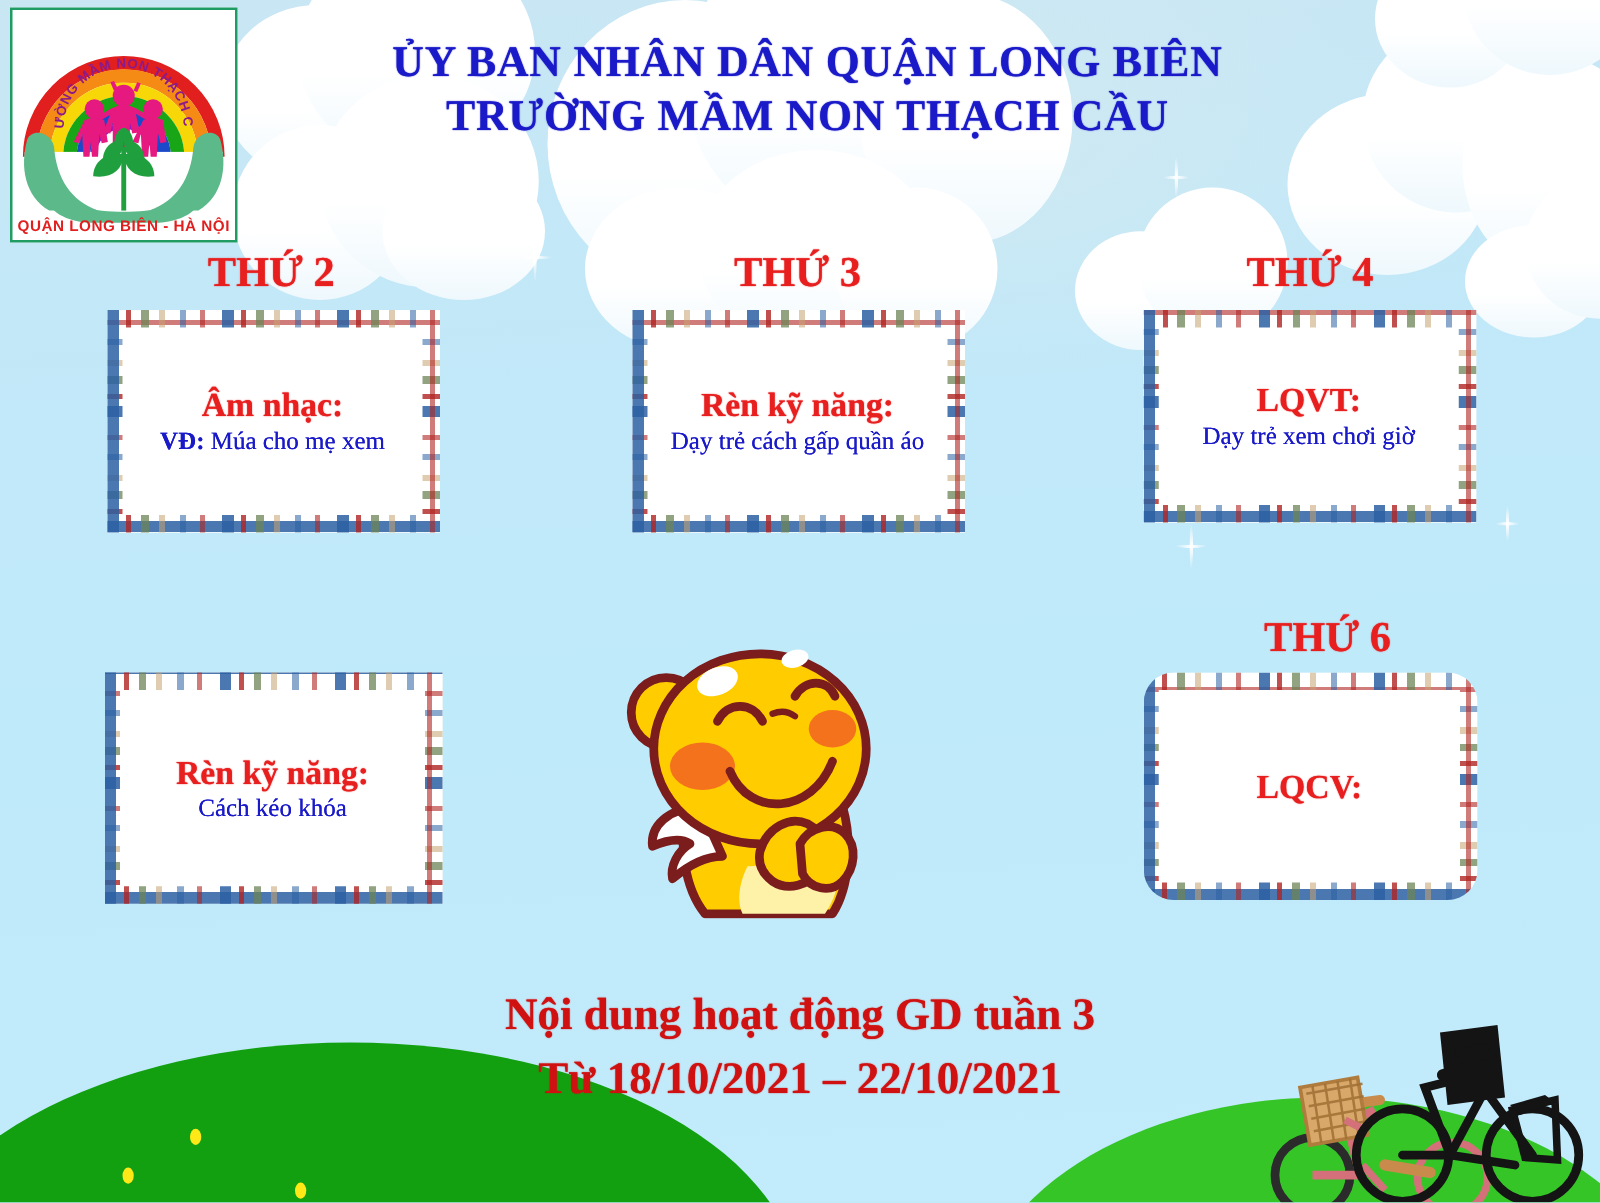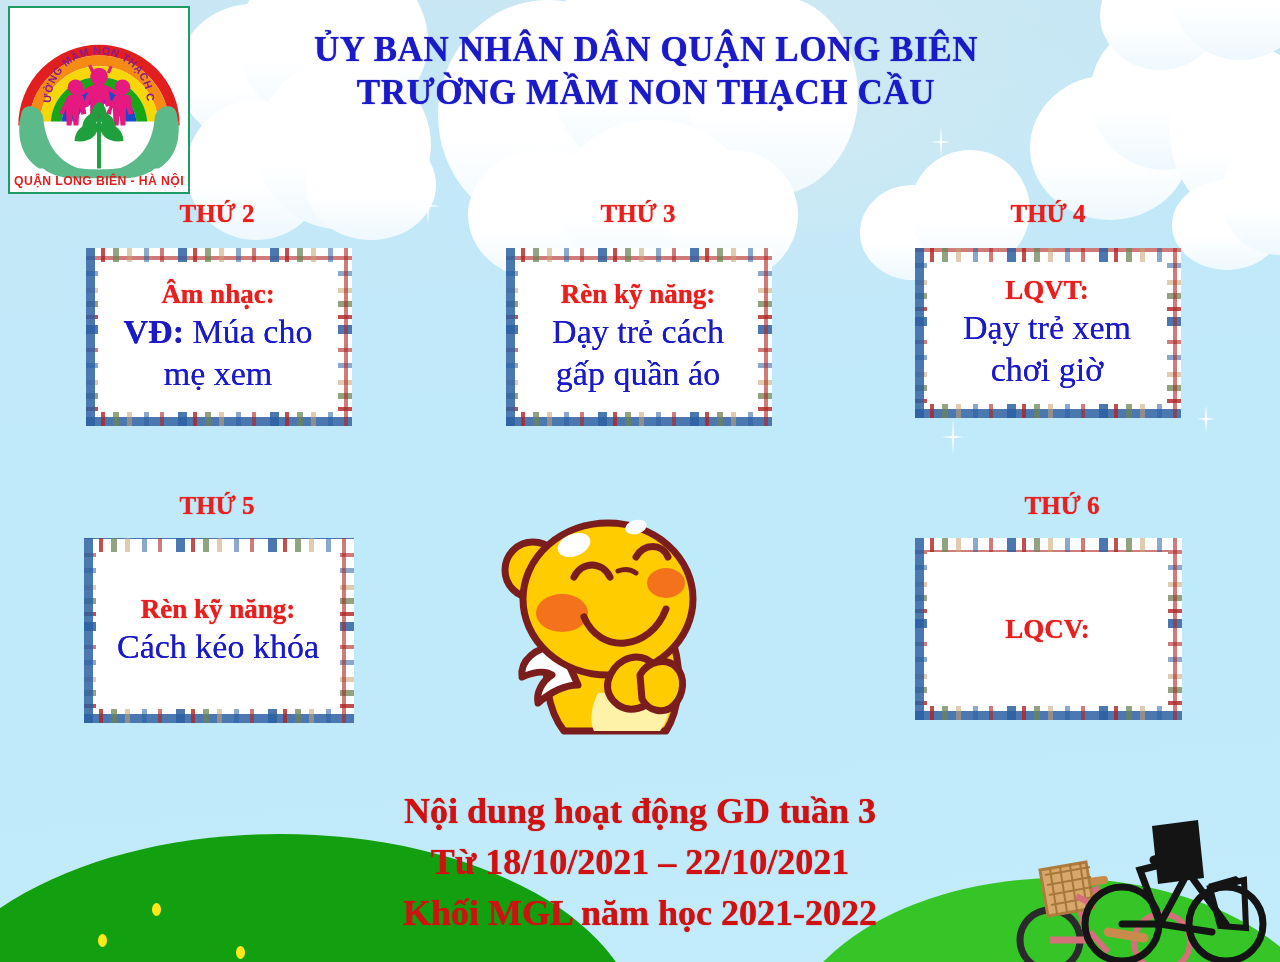--- a/index.html
+++ b/index.html
@@ -56,21 +56,21 @@
   
   .header{
     position:absolute;left:196px;top:28px;width:900px;text-align:center;
     color:#1a1ac8;font-weight:bold;font-size:35px;line-height:1.24;
     letter-spacing:.6px;text-shadow:0 0 1px #1a1ac8;
   }
   .header div{white-space:nowrap;}
 
   
   .daylabel{
-    position:absolute;color:#e81f1f;font-weight:bold;font-size:25px;
+    position:absolute;color:#e81f1f;font-weight:bold;font-size:34px;
     text-align:center;width:200px;text-shadow:0 0 1px #e81f1f;
   }
 
   
   .card{position:absolute;box-sizing:border-box;padding:14px;}
   .plaid{
     background-color:#f2efe6;
     background-image:
       repeating-linear-gradient(90deg,
         rgba(43,96,163,.85) 0 9px, rgba(0,0,0,0) 9px 15px,
@@ -88,21 +88,21 @@
         rgba(176,36,34,.60) 74px 78px, rgba(0,0,0,0) 78px 92px),
       linear-gradient(#ffffff,#ffffff);
     padding-left: 12px;
   }
   .card .inner{
     width:100%;height:100%;background:#fff;box-sizing:border-box;
     display:flex;flex-direction:column;align-items:center;justify-content:center;
     text-align:center;padding:4px 10px;
   }
   .ctitle{color:#e81f1f;font-weight:bold;font-size:27px;line-height:1.22;text-shadow:0 0 1px #e81f1f;}
-  .cbody{color:#1a1ac8;font-size:34px;line-height:1.24;text-shadow:0 0 .5px #1a1ac8;}
+  .cbody{color:#1a1ac8;font-size:20px;line-height:1.24;text-shadow:0 0 .5px #1a1ac8;}
   .cbody b{font-weight:bold;}
 
   
   .mascot{position:absolute;left:490px;top:495px;width:230px;height:240px;}
   .mascot svg{display:block;width:100%;height:100%;}
 
   
   .bikes{position:absolute;right:0;bottom:0;width:268px;height:150px;}
   .bikes svg{display:block;width:100%;height:100%;}
 
@@ -250,30 +250,29 @@
   </div>
 
   <div class="daylabel" style="left:948px;top:200px;">THỨ 4</div>
   <div class="card plaid" style="left:915px;top:248px;width:266px;height:170px;">
     <div class="inner">
       <div class="ctitle">LQVT:</div>
       <div class="cbody">Dạy trẻ xem chơi giờ</div>
     </div>
   </div>
 
-  <div class="daylabel" style="left:117px;top:492px;">THỨ 5</div>
   <div class="card plaid" style="left:84px;top:538px;width:270px;height:185px;">
     <div class="inner">
       <div class="ctitle">Rèn kỹ năng:</div>
       <div class="cbody">Cách kéo khóa</div>
     </div>
   </div>
 
   <div class="daylabel" style="left:962px;top:492px;">THỨ 6</div>
-  <div class="card plaid" style="left:915px;top:538px;width:267px;height:182px;">
+  <div class="card plaid" style="left:915px;top:538px;width:267px;height:182px;border-radius:24px;">
     <div class="inner">
       <div class="ctitle">LQCV:</div>
     </div>
   </div>
 
   <div class="mascot">
     <svg viewBox="0 0 230 240" xmlns="http://www.w3.org/2000/svg" aria-hidden="true">
       <g stroke="#7b1d1d" stroke-width="7" stroke-linejoin="round" stroke-linecap="round">
 
         <circle cx="43" cy="75" r="28" fill="#fc0"></circle>
@@ -348,16 +347,15 @@
       <path d="M196 72 L224 64 L232 70 L204 80 Z" fill="#141414"></path>
       <path d="M198 76 L232 68 L234 116 L208 114 Z" fill="none" stroke="#141414" stroke-width="6"></path>
       <path d="M142 48 L170 40" stroke="#141414" stroke-width="9" stroke-linecap="round"></path>
       <path d="M96 120 L132 126" stroke="#c98b4b" stroke-width="9" stroke-linecap="round"></path>
     </svg>
   </div>
 
   <div class="footer">
     <div>Nội dung hoạt động GD tuần 3</div>
     <div>Từ  18/10/2021 – 22/10/2021</div>
-    <div>Khối MGL năm học 2021-2022</div>
   </div>
 
 </div>
 
 </body></html>

